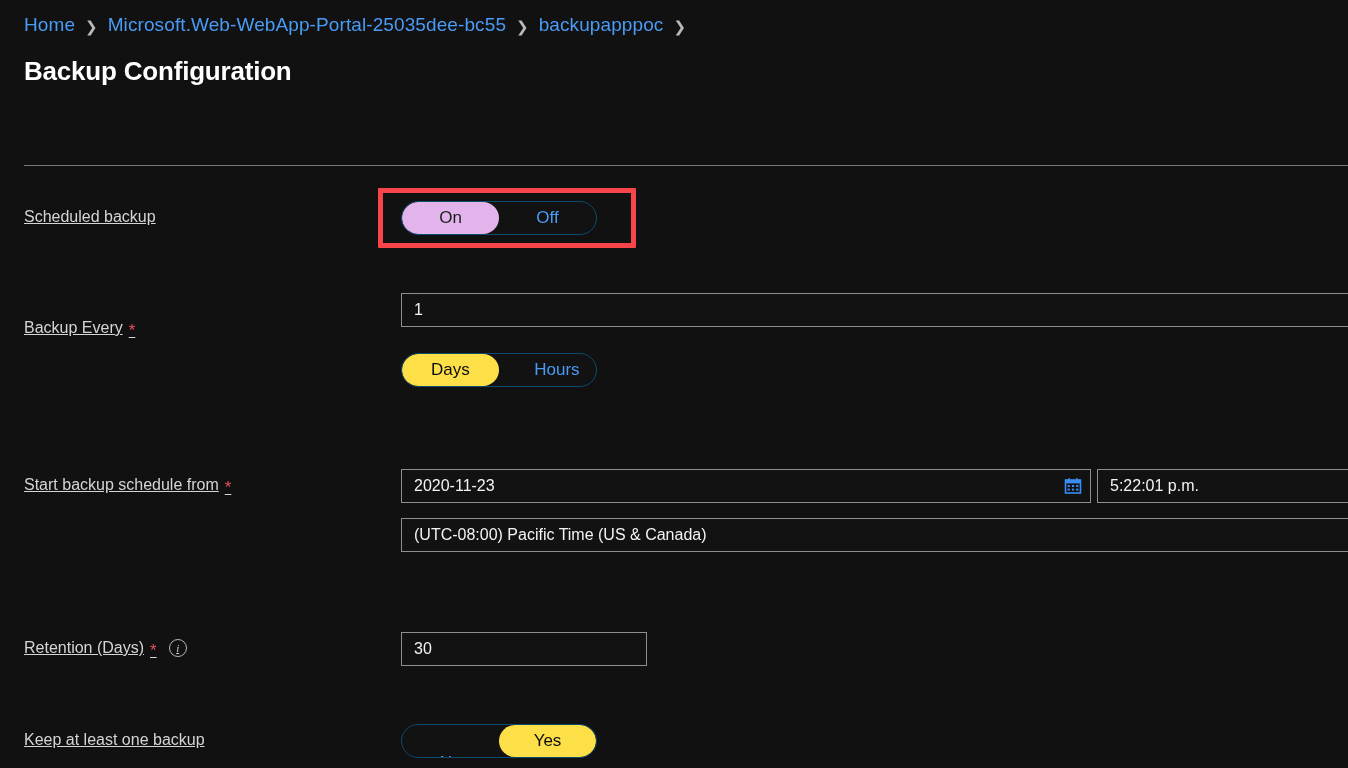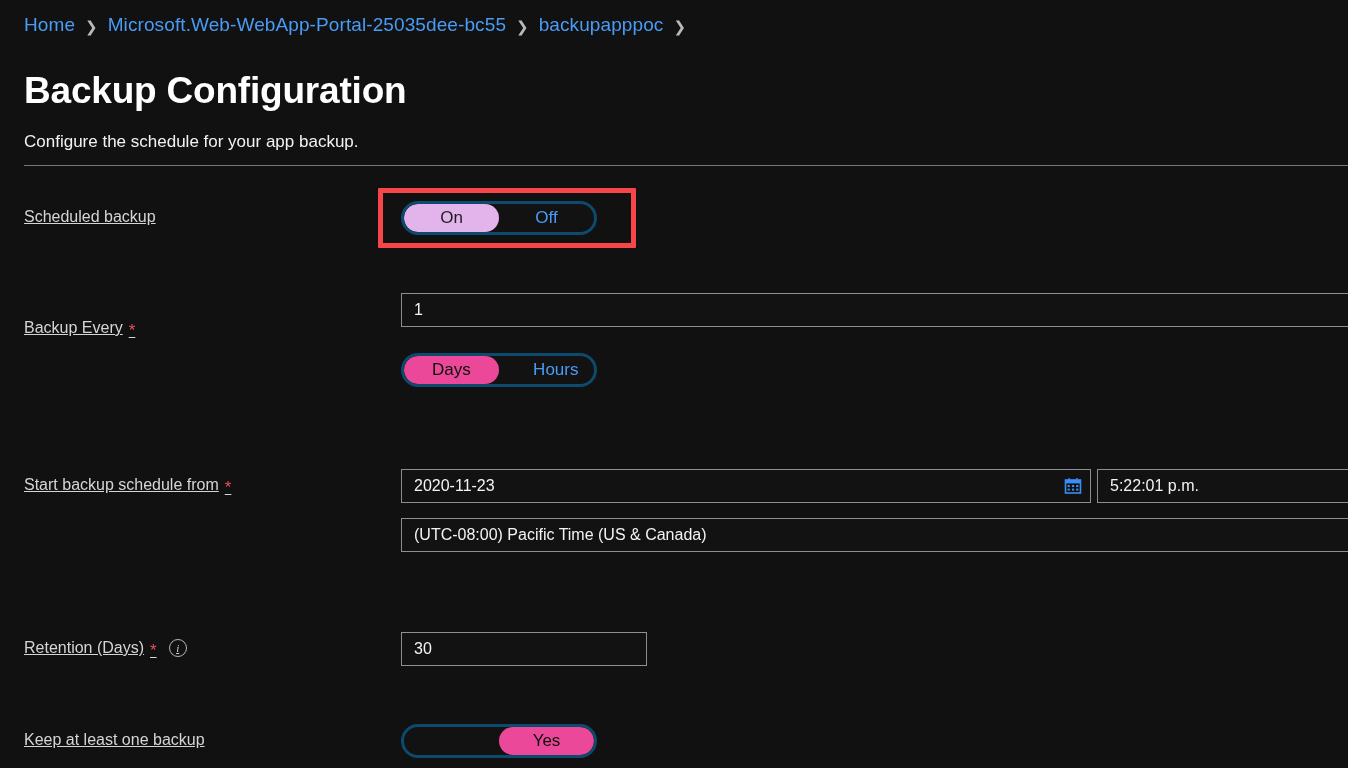--- a/index.html
+++ b/index.html
@@ -42,22 +42,22 @@
     margin: 0 10px;
     font-size: 15px;
     line-height: 1;
     transform: translateY(1px);
   }
 
   
   .page-title {
     position: absolute;
     left: 24px;
-    top: 70px;
-    font-size: 37px;
+    top: 56px;
+    font-size: 26px;
     font-weight: 700;
     color: #ffffff;
     letter-spacing: -.2px;
   }
   .page-subtitle {
     position: absolute;
     left: 24px;
     top: 132px;
     font-size: 17px;
     color: #f2f2f2;
@@ -103,21 +103,21 @@
     color: #cfcfcf;
     cursor: pointer;
     line-height: 1;
   }
 
   
   .choice-group {
     position: absolute;
     display: inline-flex;
     align-items: center;
-    border: 3px solid #0c4a6e;
+    border: 1px solid #0c4a6e;
     border-radius: 999px;
     height: 34px;
     padding: 0;
     box-sizing: border-box;
     background: #121212;
     overflow: hidden;
   }
   .choice {
     display: flex;
     align-items: center;
@@ -128,21 +128,21 @@
     font-size: 17px;
     cursor: pointer;
     box-sizing: border-box;
     user-select: none;
   }
   .choice.unselected {
     color: #4a9bf5;
     background: transparent;
   }
   .choice.sel-blue {
-    background: #ec4899;
+    background: #fde047;
     color: #0d0d0d;
   }
   .choice.sel-violet {
     background: #e3b3ec;
     color: #1d1d1d;
   }
 
   
   .text-input {
     position: absolute;
@@ -198,21 +198,20 @@
   <div class="breadcrumb">
     <span class="crumb">Home</span>
     <span class="crumb-sep">❯</span>
     <span class="crumb">Microsoft.Web-WebApp-Portal-25035dee-bc55</span>
     <span class="crumb-sep">❯</span>
     <span class="crumb">backupapppoc</span>
     <span class="crumb-sep">❯</span>
   </div>
 
   <div class="page-title">Backup Configuration</div>
-  <div class="page-subtitle">Configure the schedule for your app backup.</div>
   <div class="divider"></div>
 
   <div class="row-label" style="left:24px; top:208px;">
     <span>Scheduled backup</span>
   </div>
   <div class="choice-group" style="left:401px; top:201px; width:196px;">
     <div class="choice sel-violet" style="width:98px;">On</div>
     <div class="choice unselected" style="width:98px;">Off</div>
   </div>
   <div class="red-highlight" style="left:378px; top:188px; width:258px; height:60px;"></div>

